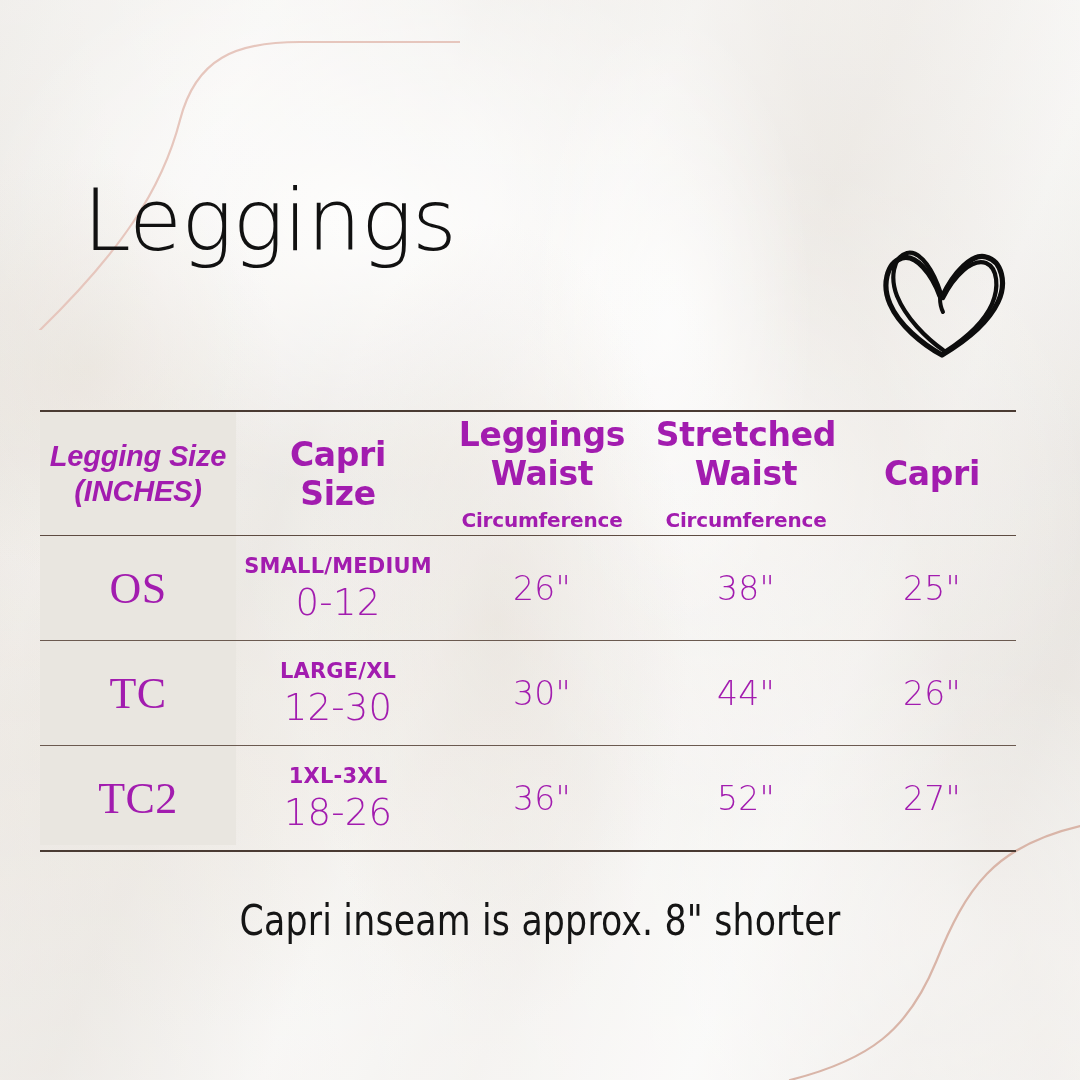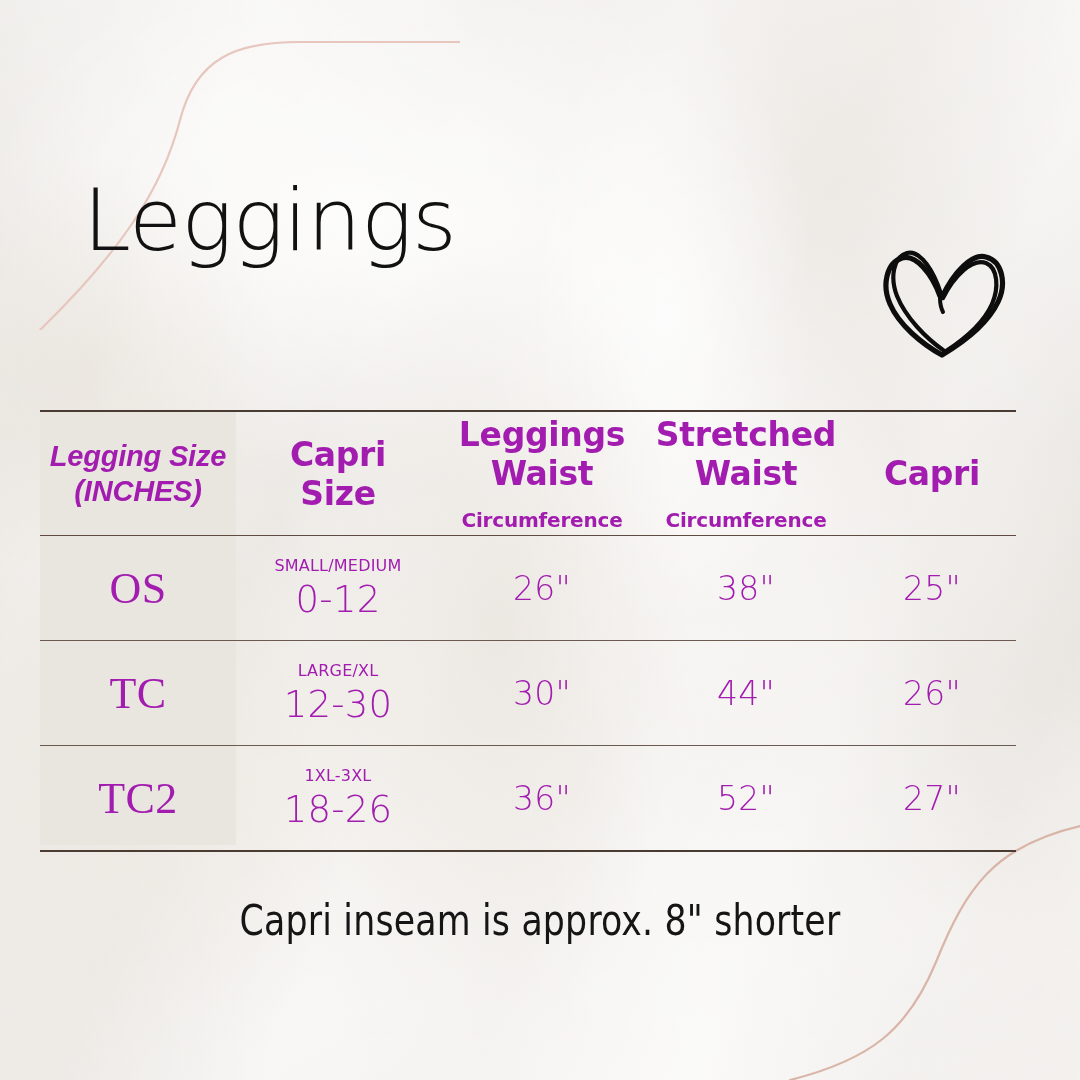--- a/index.html
+++ b/index.html
@@ -199,22 +199,22 @@
   .fit-stack {
     display: flex;
     flex-direction: column;
     align-items: center;
     justify-content: center;
     line-height: 1;
   }
 
   .fit-label {
     font-family: "DejaVu Sans", sans-serif;
-    font-weight: 400;
-    font-size: 16px;
+    font-weight: 700;
+    font-size: 21px;
     letter-spacing: 0.2px;
     margin-bottom: 7px;
   }
 
   .fit-range {
     font-family: "DejaVu Sans", sans-serif;
     font-weight: 300;
     font-size: 37px;
     letter-spacing: 0.2px;
   }

